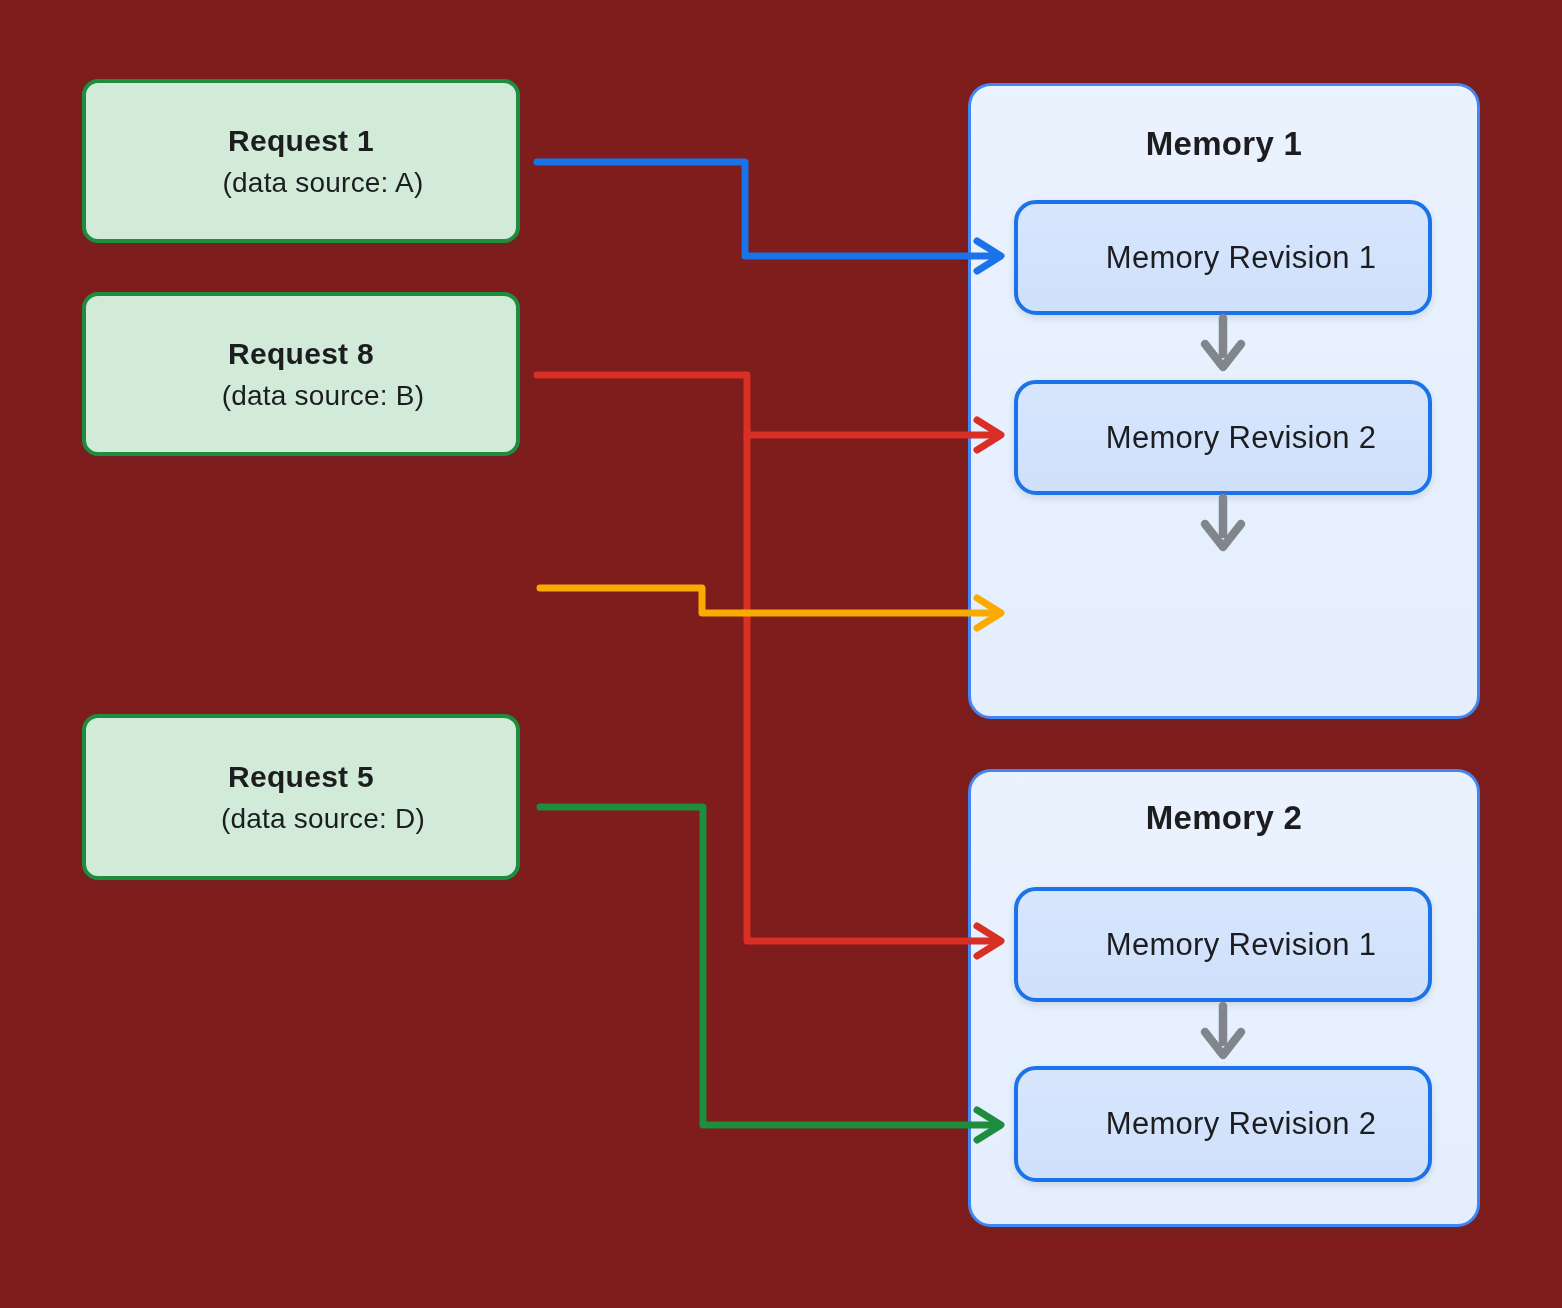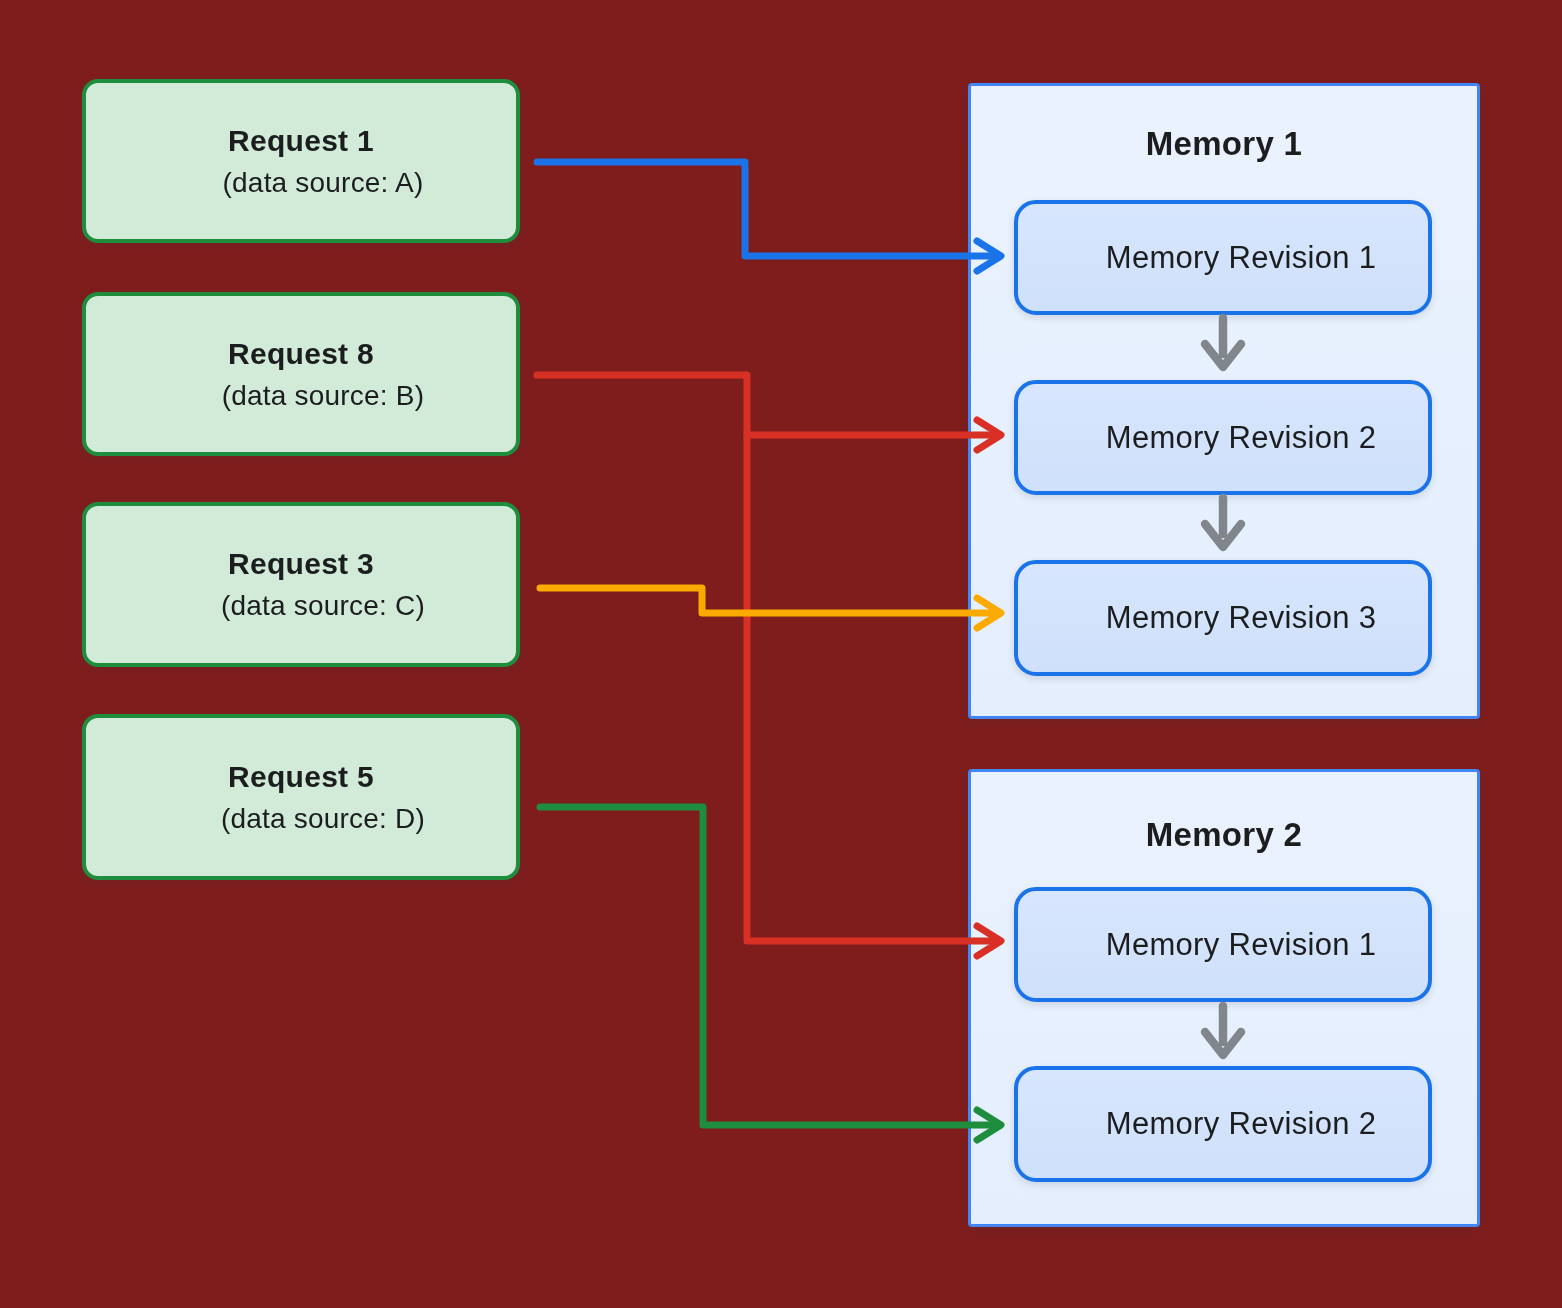--- a/index.html
+++ b/index.html
@@ -52,37 +52,37 @@
   }
 
   
   .memory-container {
     position: absolute;
     left: 968px;
     width: 512px;
     box-sizing: border-box;
     background: linear-gradient(180deg, #eaf2fe 0%, #e4eefd 100%);
     border: 3px solid #4285f4;
-    border-radius: 4px;
+    border-radius: 23px;
     box-shadow: 0 4px 10px rgba(60, 64, 67, 0.12);
   }
   .memory-container.m1 { top: 83px; height: 636px; }
   .memory-container.m2 { top: 769px; height: 458px; }
 
   .memory-title {
     position: absolute;
     left: 0;
     width: 100%;
     text-align: center;
     font-size: 33px;
     font-weight: 600;
     letter-spacing: 0.3px;
   }
   .m1 .memory-title { top: 39px; }
-  .m2 .memory-title { top: 44px; }
+  .m2 .memory-title { top: 27px; }
 
   .revision-box {
     position: absolute;
     left: 43px;
     width: 418px;
     height: 115px;
     box-sizing: border-box;
     background: linear-gradient(180deg, #d7e6fd 0%, #cfe0fb 100%);
     border: 4px solid #1a73e8;
     border-radius: 22px;
@@ -122,39 +122,32 @@
 <div class="canvas">
 
   <div class="request-box r1">
     <div class="request-title">Request 1</div>
     <div class="request-subtitle">(data source: A)</div>
   </div>
   <div class="request-box r2">
     <div class="request-title">Request 8</div>
     <div class="request-subtitle">(data source: B)</div>
   </div>
-  <div class="request-box r3">
-    <div class="request-title">Request 3</div>
-    <div class="request-subtitle">(data source: C)</div>
-  </div>
   <div class="request-box r4">
     <div class="request-title">Request 5</div>
     <div class="request-subtitle">(data source: D)</div>
   </div>
 
   <div class="memory-container m1">
     <div class="memory-title">Memory 1</div>
     <div class="revision-box rev-0">
       <span>Memory Revision 1</span>
     </div>
     <div class="revision-box rev-1">
       <span>Memory Revision 2</span>
-    </div>
-    <div class="revision-box rev-2">
-      <span>Memory Revision 3</span>
     </div>
   </div>
 
   <div class="memory-container m2">
     <div class="memory-title">Memory 2</div>
     <div class="revision-box rev-0">
       <span>Memory Revision 1</span>
     </div>
     <div class="revision-box rev-1">
       <span>Memory Revision 2</span>

